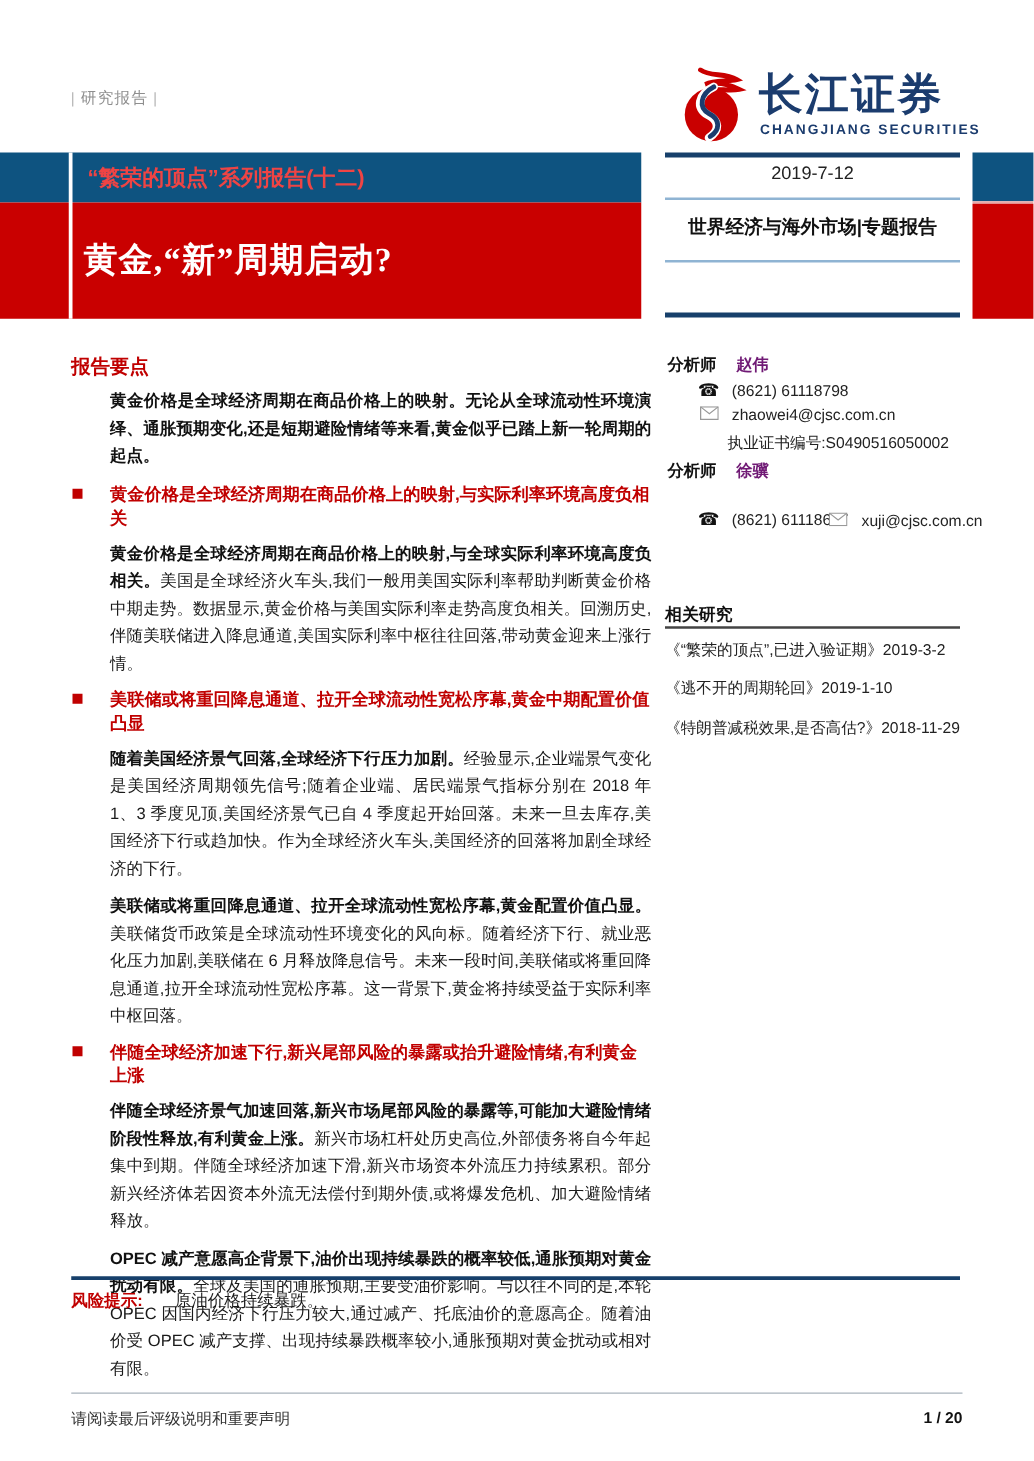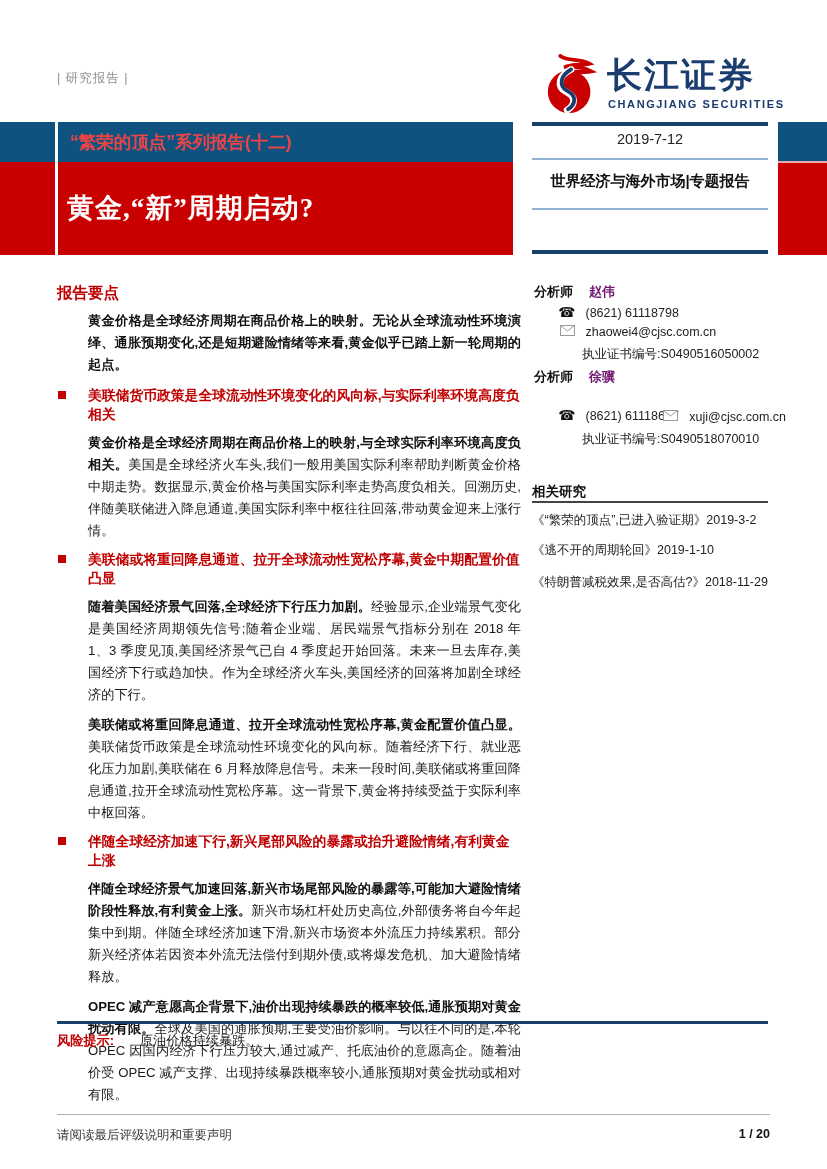--- a/index.html
+++ b/index.html
@@ -1,20 +1,20 @@
 <!DOCTYPE html>
 <html><head>
 <meta charset="utf-8">
 <style>
   html,body{margin:0;padding:0;background:#fff;}
   .page{position:relative;width:827px;height:1169px;background:#fff;overflow:hidden;
         font-family:"Liberation Sans","DejaVu Sans",sans-serif;color:#1a1a1a;}
 
   
-  .hdr-label{position:absolute;left:57px;top:70px;font-size:12.5px;color:#8e8e8e;letter-spacing:1px;}
+  .hdr-label{position:absolute;left:57px;top:70px;font-size:12.5px;color:#8e8e8e;letter-spacing:1px;font-family:Liberation Serif, serif;}
   .logo-wrap{position:absolute;left:541px;top:52px;width:230px;height:66px;}
   .logo-emblem{position:absolute;left:0;top:2px;width:62px;height:62px;}
   .logo-cn{position:absolute;left:66px;top:0px;font-family:"Liberation Serif","DejaVu Serif",serif;
            font-weight:bold;font-size:35px;color:#1b3c6e;letter-spacing:2px;white-space:nowrap;}
   .logo-en{position:absolute;left:67px;top:46px;font-size:11px;font-weight:bold;color:#1b3c6e;letter-spacing:1.6px;white-space:nowrap;}
   .logo-underline{position:absolute;left:532px;top:122px;width:236px;height:4px;background:#17406b;}
 
   
   .banner-blue-left{position:absolute;left:0;top:122px;width:513px;height:40px;background:#0e5380;}
   .banner-red-left{position:absolute;left:0;top:162px;width:513px;height:93px;background:#c90000;}
@@ -122,35 +122,34 @@
     <span class="an-ico phone-glyph">☎</span>
     <span>(8621) 61118697</span>
   </div>
   <div class="an-row an-indent" style="top:410px;text-align:right;">
     <span class="an-ico"><svg width="15" height="11" viewBox="0 0 15 11">
           <rect x="0.5" y="0.5" width="14" height="10" fill="#fff" stroke="#999"></rect>
           <path d="M0.5 0.5 L7.5 6 L14.5 0.5" fill="none" stroke="#999"></path>
         </svg></span>
     <span>xuji@cjsc.com.cn</span>
   </div>
-  <div class="an-row an-license" style="top:431px;">执业证书编号:S0490518070010</div>
 
   <div class="rel-title">相关研究</div>
   <div class="rel-underline"></div>
   <div class="rel-item" style="top:512px;">《“繁荣的顶点”,已进入验证期》2019-3-2</div>
   <div class="rel-item" style="top:542px;">《逃不开的周期轮回》2019-1-10</div>
   <div class="rel-item" style="top:574px;">《特朗普减税效果,是否高估?》2018-11-29</div>
 
   <div class="content">
     <div class="hl-title">报告要点</div>
     <p class="intro">黄金价格是全球经济周期在商品价格上的映射。无论从全球流动性环境演绎、通胀预期变化,还是短期避险情绪等来看,黄金似乎已踏上新一轮周期的起点。</p>
 
     <div class="sec-head">
       <span class="bullet"></span>
-      <span class="sec-head-text">美联储货币政策是全球流动性环境变化的风向标,与实际利率环境高度负相关</span>
+      <span class="sec-head-text">黄金价格是全球经济周期在商品价格上的映射,与实际利率环境高度负相关</span>
     </div>
     <p class="para"><b>黄金价格是全球经济周期在商品价格上的映射,与全球实际利率环境高度负相关。</b><span>美国是全球经济火车头,我们一般用美国实际利率帮助判断黄金价格中期走势。数据显示,黄金价格与美国实际利率走势高度负相关。回溯历史,伴随美联储进入降息通道,美国实际利率中枢往往回落,带动黄金迎来上涨行情。</span></p>
 
     <div class="sec-head">
       <span class="bullet"></span>
       <span class="sec-head-text">美联储或将重回降息通道、拉开全球流动性宽松序幕,黄金中期配置价值凸显</span>
     </div>
     <p class="para"><b>随着美国经济景气回落,全球经济下行压力加剧。</b><span>经验显示,企业端景气变化是美国经济周期领先信号;随着企业端、居民端景气指标分别在 2018 年 1、3 季度见顶,美国经济景气已自 4 季度起开始回落。未来一旦去库存,美国经济下行或趋加快。作为全球经济火车头,美国经济的回落将加剧全球经济的下行。</span></p>
     <p class="para"><b>美联储或将重回降息通道、拉开全球流动性宽松序幕,黄金配置价值凸显。</b><span>美联储货币政策是全球流动性环境变化的风向标。随着经济下行、就业恶化压力加剧,美联储在 6 月释放降息信号。未来一段时间,美联储或将重回降息通道,拉开全球流动性宽松序幕。这一背景下,黄金将持续受益于实际利率中枢回落。</span></p>
 

